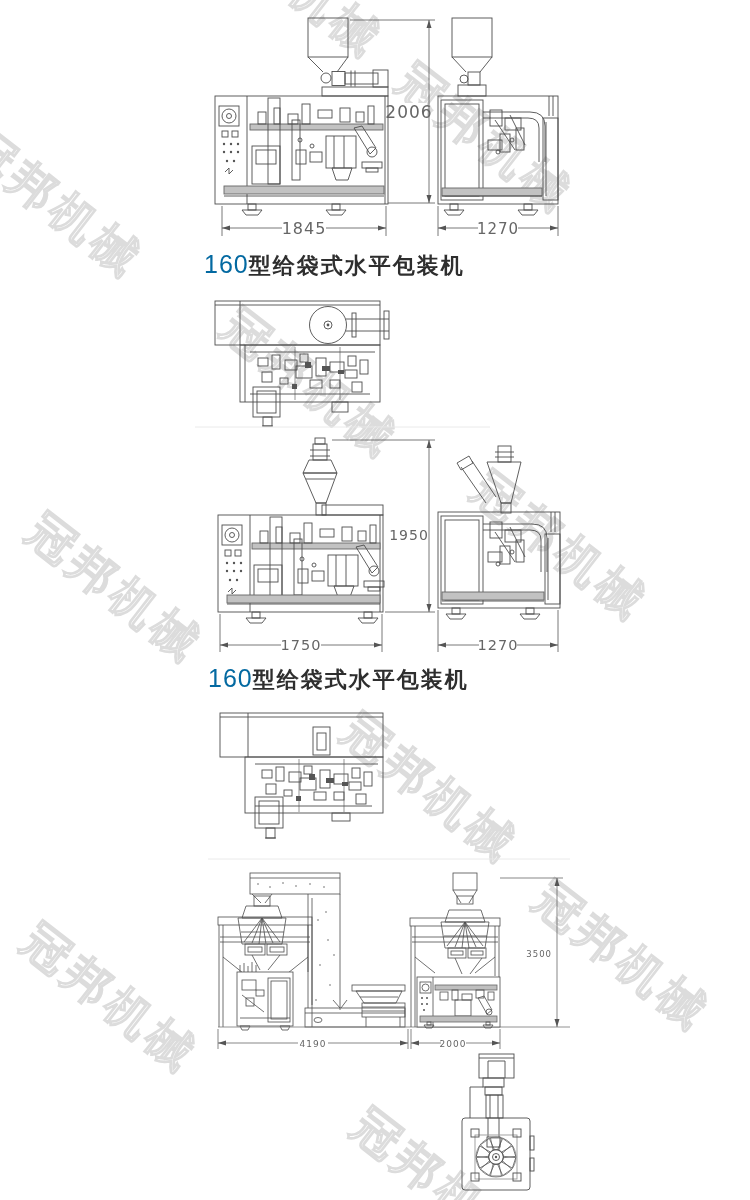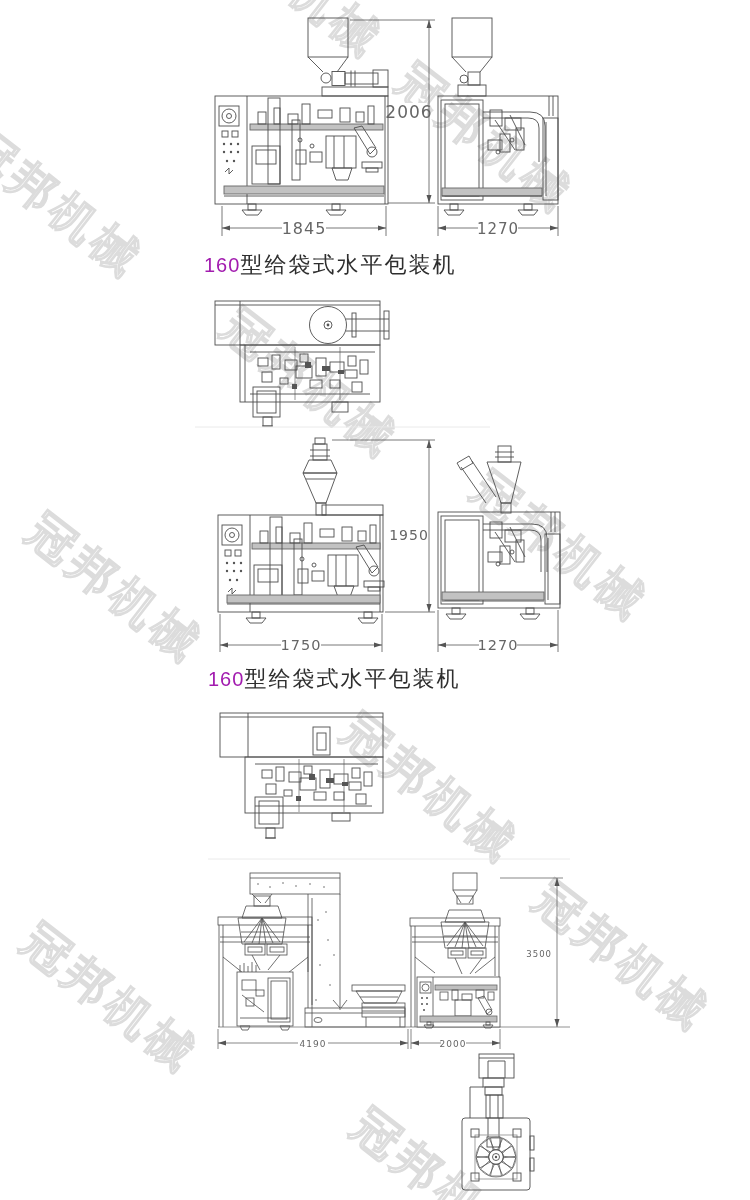--- a/index.html
+++ b/index.html
@@ -4,22 +4,22 @@
 <style>
   html,body{margin:0;padding:0;background:#fff;}
   #page{position:relative;width:750px;height:1200px;background:#ffffff;overflow:hidden;
         font-family:"Liberation Sans","DejaVu Sans",sans-serif;}
   #wm-layer{position:absolute;inset:0;z-index:0;}
   .watermark{position:absolute;width:240px;text-align:center;font-size:46px;font-weight:700;
              letter-spacing:6px;white-space:nowrap;color:#ffffff;
              -webkit-text-stroke:1.2px #dcdcdc;transform:rotate(38deg);pointer-events:none;}
   #drawing{position:absolute;left:0;top:0;z-index:1;}
   .title{position:absolute;z-index:2;display:flex;align-items:baseline;white-space:nowrap;}
-  .title .model{font-size:20px;color:#a21caf;font-weight:400;letter-spacing:1px;text-align:right;}
-  .title .name{font-size:22px;color:#2e2e2e;font-weight:400;letter-spacing:2px;}
+  .title .model{font-size:25px;color:#0369a1;font-weight:400;letter-spacing:1px;text-align:right;}
+  .title .name{font-size:22px;color:#2e2e2e;font-weight:700;letter-spacing:2px;}
   #title-1{left:204px;top:250px;}
   #title-2{left:208px;top:664px;}
   svg text{font-family:"DejaVu Sans","Liberation Sans",sans-serif;fill:#666;letter-spacing:1px;}
 </style>
 </head>
 <body>
 
 <div id="page">
   <div id="wm-layer">
       <div class="watermark" style="left: -65px; top: 173px;">冠邦机械</div>

